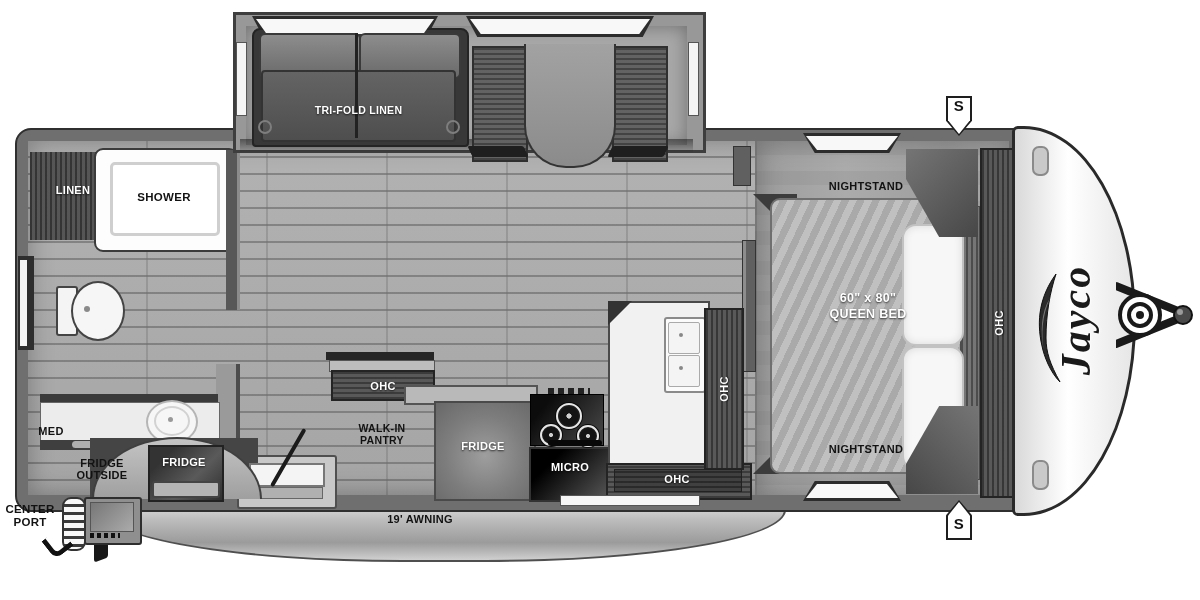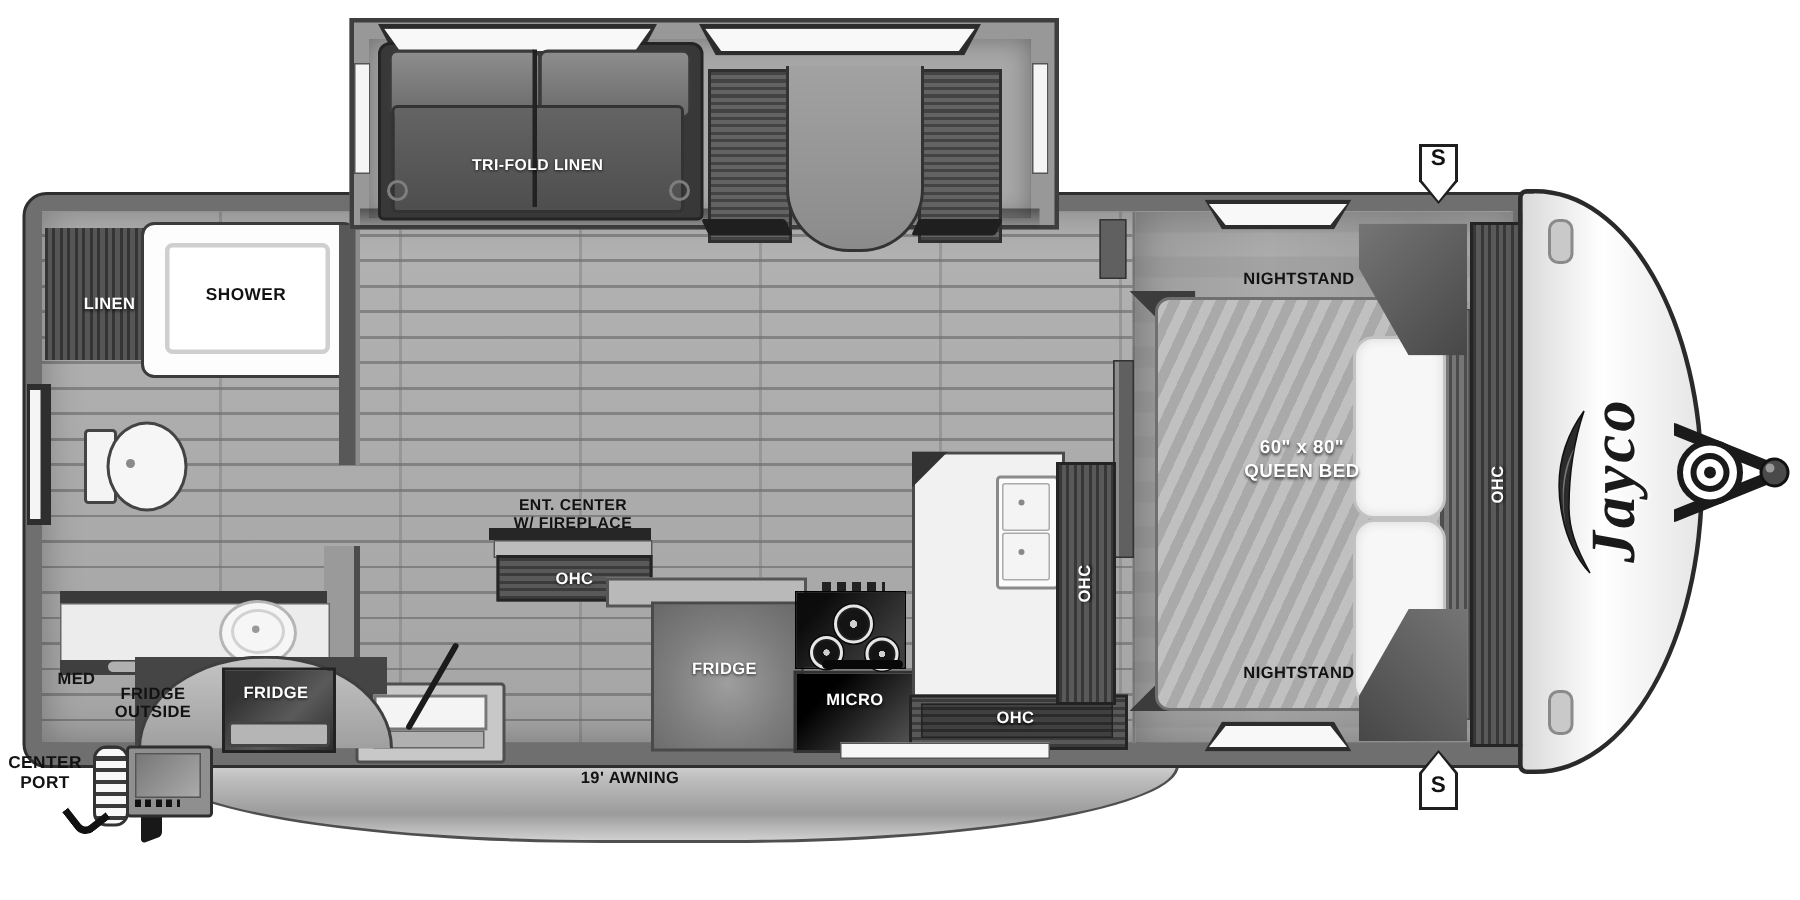--- a/index.html
+++ b/index.html
@@ -43,21 +43,21 @@
 
   <div class="abs" style="left:755px;top:141px;width:252px;height:354px;z-index:4;
               background:
                repeating-linear-gradient(180deg,rgba(130,130,130,.20) 0 14px,transparent 14px 30px),
                linear-gradient(90deg,#9c9c9c,#ababab 35%,#9e9e9e 75%,#a9a9a9);
               border-left:2px solid rgba(80,80,80,.55);
               box-shadow:inset 0 0 24px rgba(0,0,0,.25);"></div>
 
   <div class="abs grain-v" style="left:30px;top:152px;width:92px;height:88px;background-color:#4b4b4b;z-index:5;
               clip-path:polygon(0 0,100% 0,100% 74%,76% 100%,0 100%);"></div>
-  <div class="lbl lbl-w" style="left:34px;top:184px;width:78px;margin-top:13px;">LINEN</div>
+  <div class="lbl lbl-w" style="left:34px;top:184px;width:78px;">LINEN</div>
 
   <div class="abs" style="left:94px;top:148px;width:140px;height:100px;background:#fdfdfd;
               border:2px solid #3b3b3b;border-radius:9px;z-index:5;"></div>
   <div class="abs" style="left:110px;top:162px;width:104px;height:68px;background:#ffffff;
               border:3px solid #cfcfcf;border-radius:5px;z-index:6;"></div>
   <div class="lbl" style="left:104px;top:191px;width:120px;font-size:11.5px;z-index:7;">SHOWER</div>
 
   <div class="abs" style="left:18px;top:256px;width:16px;height:94px;background:#2e2e2e;z-index:5;"></div>
   <div class="abs" style="left:20px;top:260px;width:7px;height:86px;background:#f5f5f5;z-index:6;"></div>
 
@@ -73,38 +73,38 @@
               border-right:4px solid #4c4c4c;z-index:5;"></div>
 
   <div class="abs" style="left:40px;top:394px;width:178px;height:8px;background:#3a3a3a;z-index:5;"></div>
   <div class="abs" style="left:40px;top:402px;width:178px;height:38px;background:#ececec;border:1px solid #666;z-index:5;"></div>
   <div class="abs" style="left:146px;top:400px;width:48px;height:40px;background:#f6f6f6;border:2px solid #b5b5b5;
               border-radius:50%;z-index:6;"></div>
   <div class="abs" style="left:154px;top:406px;width:32px;height:26px;border:2px solid #d2d2d2;border-radius:50%;z-index:7;"></div>
   <div class="abs" style="left:168px;top:417px;width:5px;height:5px;background:#999;border-radius:50%;z-index:8;"></div>
   <div class="abs" style="left:40px;top:440px;width:178px;height:10px;background:#3f3f3f;z-index:5;"></div>
   <div class="abs" style="left:72px;top:441px;width:142px;height:7px;background:#b0b0b0;border-radius:4px;z-index:6;"></div>
-  <div class="lbl" style="left:22px;top:447px;width:58px;z-index:30;">MED</div>
+  <div class="lbl" style="left:22px;top:425px;width:58px;z-index:30;">MED</div>
 
   <div class="abs" style="left:237px;top:455px;width:96px;height:50px;background:#c8c8c8;border:2px solid #4f4f4f;
               border-radius:3px;z-index:6;"></div>
   <div class="abs" style="left:249px;top:463px;width:72px;height:20px;background:#f4f4f4;border:2px solid #777;z-index:7;"></div>
   <div class="abs" style="left:249px;top:487px;width:72px;height:10px;background:#b0b0b0;border:1px solid #666;z-index:7;"></div>
   <div class="abs" style="left:303px;top:428px;width:4px;height:66px;background:#1b1b1b;border-radius:2px;
               transform:rotate(30deg);transform-origin:top left;z-index:8;"></div>
   <div class="abs" style="left:239px;top:494px;width:92px;height:12px;background:#d8d8d8;z-index:5;"></div>
 
   <div class="abs" style="left:326px;top:352px;width:108px;height:8px;background:#262626;z-index:6;"></div>
   <div class="abs" style="left:329px;top:360px;width:104px;height:10px;background:#bdbdbd;border:1px solid #555;z-index:6;"></div>
   <div class="abs wood-dark grain-h flex-c" style="left:331px;top:370px;width:100px;height:27px;z-index:6;">
     <span class="lbl lbl-w" style="position:static;">OHC</span>
   </div>
-  <div class="lbl flex-c" style="left:318px;top:331px;width:128px;font-size:10.5px;">
-    <span>ENT. CENTER</span>
-    <span>W/ FIREPLACE</span>
+  <div class="lbl flex-c" style="left:318px;top:422px;width:128px;font-size:10.5px;">
+    <span>WALK-IN</span>
+    <span>PANTRY</span>
   </div>
 
   <div class="abs" style="left:404px;top:385px;width:130px;height:16px;background:#b9b9b9;border:2px solid #555;z-index:6;"></div>
   <div class="abs" style="left:434px;top:401px;width:98px;height:96px;border:2px solid #4a4a4a;z-index:6;
               background:radial-gradient(circle at 50% 55%,#9e9e9e 0%,#7d7d7d 55%,#686868 100%);"></div>
   <div class="lbl lbl-w" style="left:436px;top:440px;width:94px;">FRIDGE</div>
 
   <div class="abs" style="left:548px;top:388px;width:42px;height:6px;z-index:7;
               background:repeating-linear-gradient(90deg,#222 0 6px,transparent 6px 10px);"></div>
   <div class="abs" style="left:530px;top:394px;width:72px;height:50px;border:1px solid #000;z-index:6;

